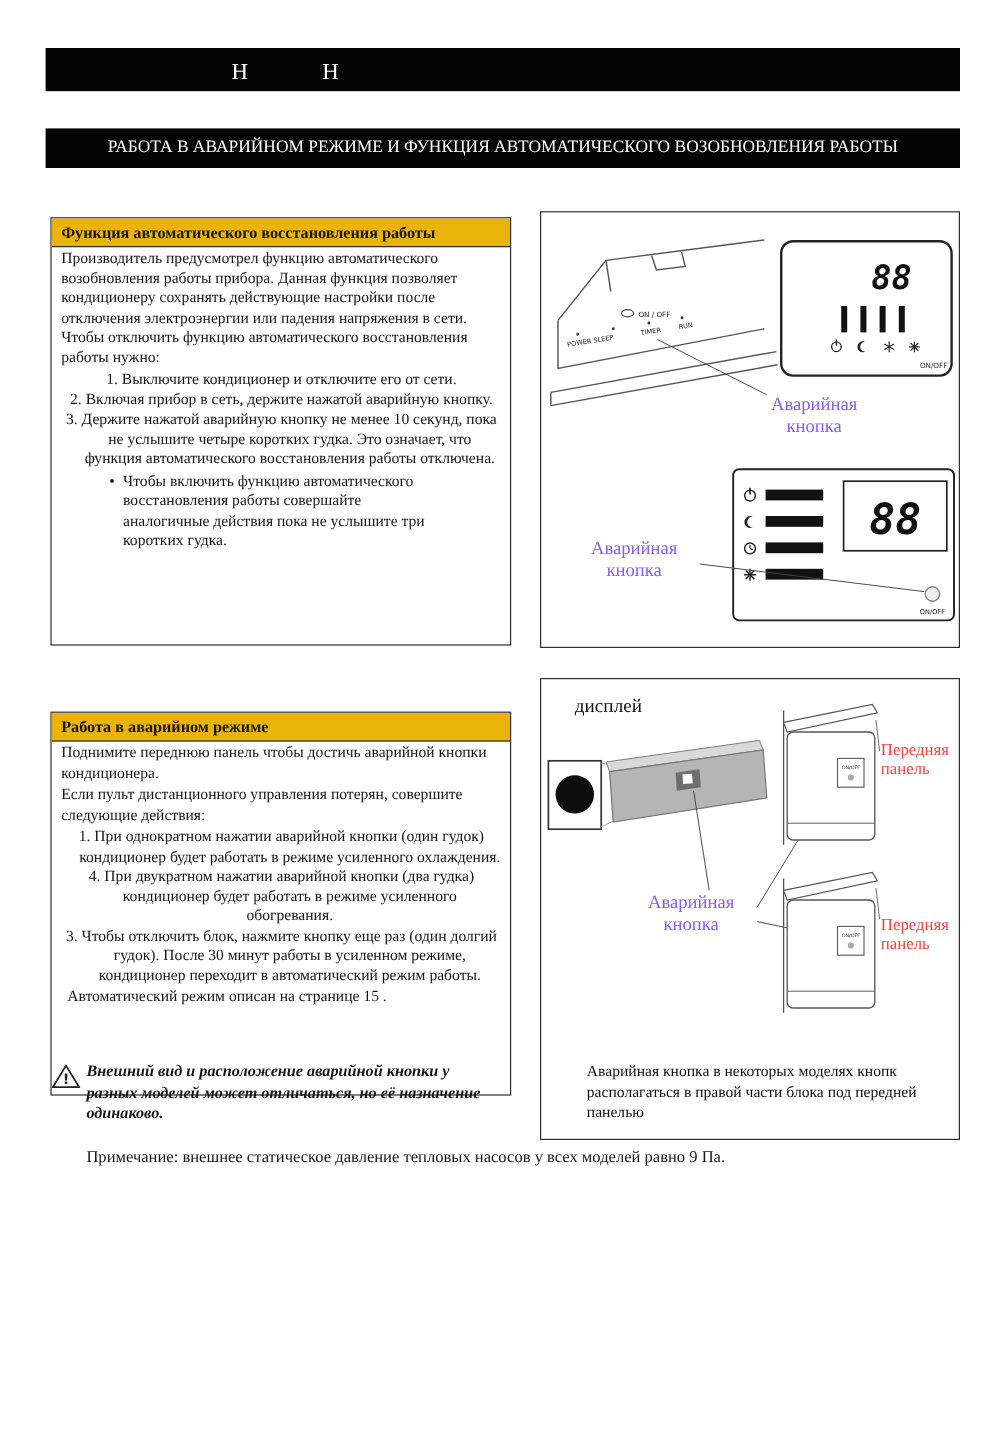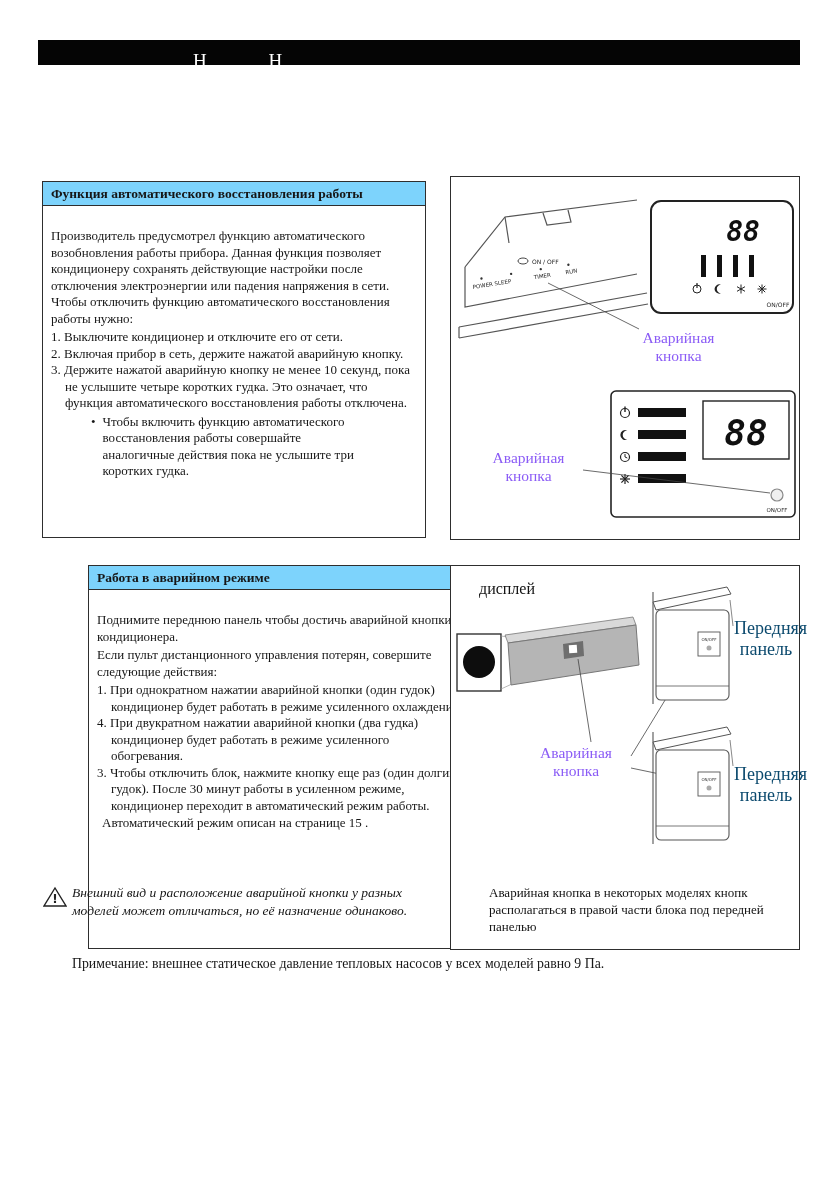--- a/index.html
+++ b/index.html
@@ -4,63 +4,64 @@
 <style>
   html,body { margin:0; padding:0; background:#ffffff; }
   .page {
     position:relative; width:839px; height:1191px; background:#fff;
     font-family:"Liberation Serif","DejaVu Serif",serif; color:#161616;
     overflow:hidden;
   }
   .blackbar {
     position:absolute; left:38px; width:762px; background:#050505; color:#fff;
   }
-  .bar1 { top:40px; height:25px; font-size:19px; line-height:41px; padding-left:155px; white-space:pre; box-sizing:border-box; }
+  .bar1 { top:40px; height:36px; font-size:19px; line-height:41px; padding-left:155px; white-space:pre; box-sizing:border-box; }
   .bar2 { top:107px; height:33px; font-size:14.5px; display:flex; align-items:center; justify-content:center; text-align:center; }
   .doc-box {
     position:absolute; border:1px solid #2e2e2e; background:#fff; box-sizing:border-box; overflow:hidden;
   }
   .boxhead {
-    background:#7dd3fc; border-bottom:1px solid #2e2e2e; padding:4px 8px 3px;
+    background:#eab308; border-bottom:1px solid #2e2e2e; padding:4px 8px 3px;
     font-weight:bold; font-size:13.5px;
   }
-  .boxbody { padding:22px 7px 4px 8px; font-size:13px; line-height:1.27; }
+  .boxbody { padding:1px 7px 4px 8px; font-size:13px; line-height:1.27; }
   .para { margin:0 0 2px 0; }
-  .step { margin:0; padding-left:14px; text-indent:-14px; }
+  .step { margin:0; padding-left:14px; text-indent:-14px;text-align:center; }
   .bullet-row { display:flex; gap:7px; margin:2px 0 0 40px; }
   .bullet-dot { line-height:1.27; }
   .bullet-text { max-width:262px; }
   .box-footer { margin:1px 0 0 0; padding-left:5px; }
   .figbox { position:absolute; border:1px solid #2e2e2e; background:#fff; box-sizing:border-box; }
   .figbox svg { position:absolute; left:0; top:0; }
   .figlabel {
     position:absolute; font-size:15.5px; line-height:1.15; text-align:center;
     font-family:"Liberation Serif",serif; color:#8b5cf6;
   }
   .displabel { position:absolute; font-size:16px; color:#111; }
-  .panlabel { position:absolute; font-size:18px; line-height:1.15; text-align:center; color:#0c4a6e; }
+  .panlabel { position:absolute; font-size:14px; line-height:1.15; text-align:left; color:#ef4444; }
   .figcaption { position:absolute; font-size:13px; line-height:1.32; color:#111; }
   .warn-tri { position:absolute; left:43px; top:886px; }
   .warn-text {
     position:absolute; left:72px; top:884px; width:348px;
-    font-style:italic; font-weight:normal; font-size:13.5px; line-height:1.3;
+    font-style:italic; font-weight:bold; font-size:13.5px; line-height:1.3;
   }
   .footnote { position:absolute; left:72px; top:956px; font-size:13.8px; }
   
   text.tiny  { font-size:6px;  font-family:"DejaVu Sans",sans-serif; fill:#222; }
   text.tiny5 { font-size:5.5px; font-family:"DejaVu Sans",sans-serif; fill:#222; }
   text.micro { font-size:4px;  font-family:"DejaVu Sans",sans-serif; fill:#333; }
   text.seg   { font-family:"DejaVu Sans Mono",monospace; font-style:italic; font-weight:bold; fill:#101010; }
 </style>
 </head>
 <body>
 
 <div class="page">
 
   <div class="blackbar bar1">Н             Н</div>
+  <div class="blackbar bar2">РАБОТА В АВАРИЙНОМ РЕЖИМЕ И ФУНКЦИЯ АВТОМАТИЧЕСКОГО ВОЗОБНОВЛЕНИЯ РАБОТЫ</div>
 
   <div class="doc-box" style="left:42px;top:181px;width:384px;height:357px;">
     <div class="boxhead">Функция автоматического восстановления работы</div>
     <div class="boxbody">
       <p class="para">Производитель предусмотрел функцию автоматического возобновления работы прибора. Данная функция позволяет кондиционеру сохранять действующие настройки после отключения электроэнергии или падения напряжения в сети. Чтобы отключить функцию автоматического восстановления работы нужно:</p>
       <p class="step">1. Выключите кондиционер и отключите его от сети.</p>
       <p class="step">2. Включая прибор в сеть, держите нажатой аварийную кнопку.</p>
       <p class="step">3. Держите нажатой аварийную кнопку не менее 10 секунд, пока не услышите четыре коротких гудка. Это означает, что функция автоматического восстановления работы отключена.</p>
       <div class="bullet-row">
         <span class="bullet-dot">•</span>
@@ -150,21 +151,21 @@
       <rect x="252" y="224" width="86" height="58" fill="#fff" stroke="#222" stroke-width="1.4"></rect>
       <text x="295" y="268" class="seg" font-size="36" text-anchor="middle">88</text>
       <circle cx="326" cy="318" r="6" fill="#f0f0f0" stroke="#888" stroke-width="1.2"></circle>
       <text x="326" y="335" class="tiny5" text-anchor="middle">ON/OFF</text>
       <line x1="132" y1="293" x2="319" y2="316" stroke="#444" stroke-width="0.8"></line>
     </svg>
     <div class="figlabel" style="left:180px;top:152px;width:95px;">Аварийная кнопка</div>
     <div class="figlabel" style="left:25px;top:272px;width:105px;">Аварийная кнопка</div>
   </div>
 
-  <div class="doc-box" style="left:42px;top:565px;width:384px;height:384px;margin-left:46px;">
+  <div class="doc-box" style="left:42px;top:593px;width:384px;height:320px;">
     <div class="boxhead">Работа в аварийном режиме</div>
     <div class="boxbody">
       <p class="para">Поднимите переднюю панель чтобы достичь аварийной кнопки кондиционера.</p>
       <p class="para">Если пульт дистанционного управления потерян, совершите следующие действия:</p>
       <p class="step">1. При однократном нажатии аварийной кнопки  (один гудок) кондиционер будет работать в режиме усиленного охлаждения.</p>
       <p class="step">4. При двукратном нажатии аварийной кнопки  (два гудка) кондиционер будет работать в режиме усиленного обогревания.</p>
       <p class="step">3. Чтобы отключить  блок, нажмите кнопку еще раз (один долгий гудок). После 30 минут работы в усиленном режиме, кондиционер переходит в автоматический режим работы.</p>
       <p class="box-footer">Автоматический режим описан на странице 15 .</p>
     </div>
   </div>

